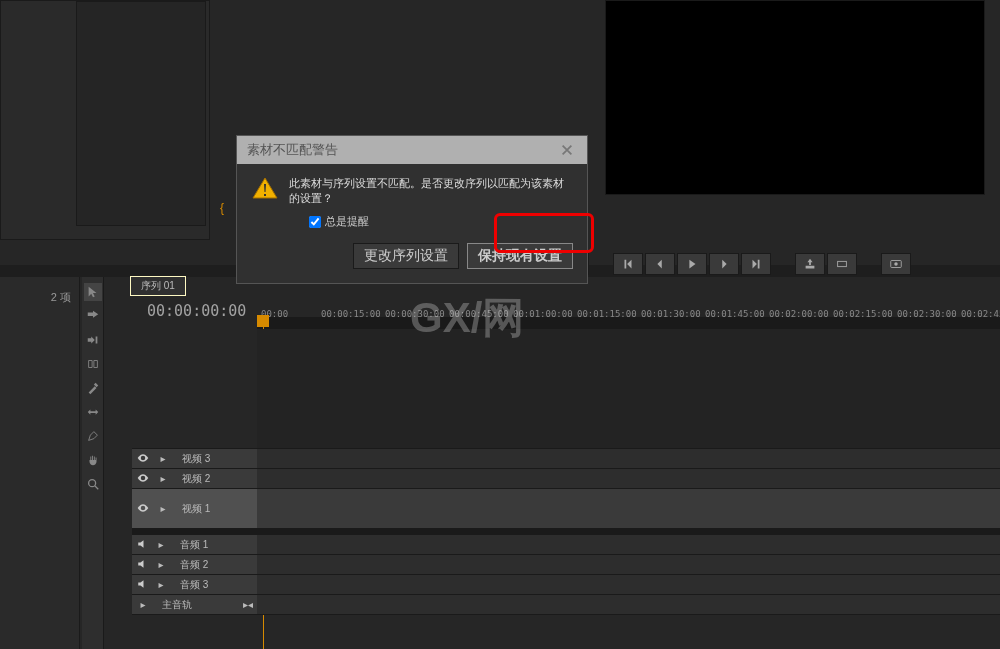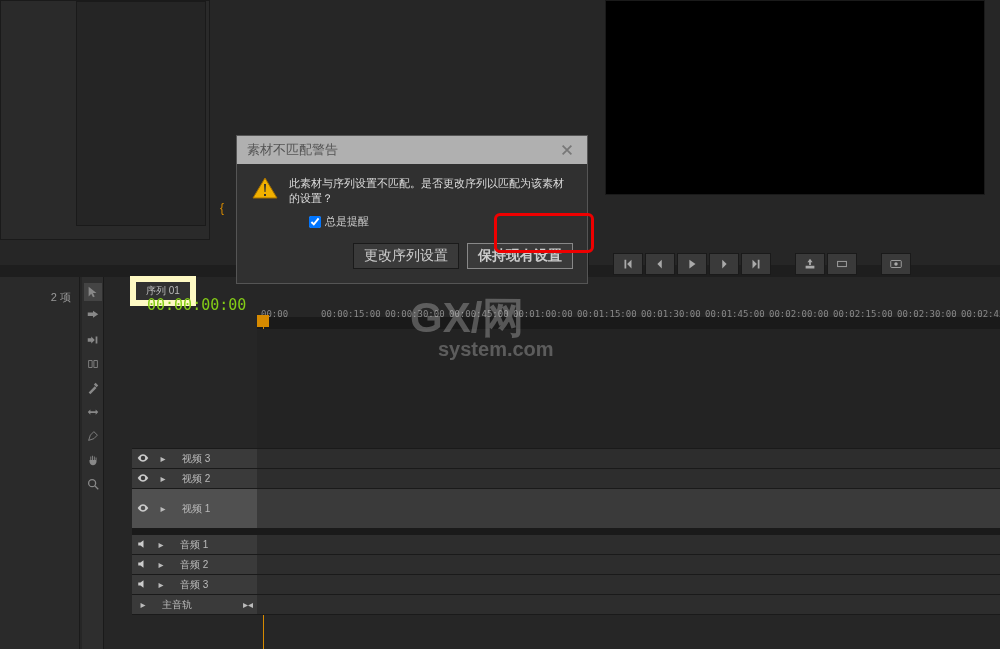--- a/index.html
+++ b/index.html
@@ -21,23 +21,23 @@
     
     .project-panel { position: absolute; left: 0; top: 0; width: 80px; height: 100%; background: #2a2a2a; border-right: 1px solid #1a1a1a; }
     .item-count { position: absolute; right: 8px; top: 13px; font-size: 11px; color: #999; margin-left: 14px; }
     
     .tool-column { position: absolute; left: 82px; top: 0; width: 22px; height: 100%; background: #2e2e2e; border-right: 1px solid #1a1a1a; display: flex; flex-direction: column; padding-top: 6px; gap: 6px; align-items: center; }
     .tool-btn { width: 18px; height: 18px; background: transparent; display: flex; align-items: center; justify-content: center; }
     .tool-btn.active { background: #444; }
     .tool-btn svg { width: 14px; height: 14px; fill: #888; }
     
     .timeline-panel { position: absolute; left: 105px; top: 0; right: 0; bottom: 0; background: #262626; }
-    .timeline-tab { position: absolute; left: 25px; top: -1px; padding: 2px 10px; background: #303030; border: 6px solid #fef9c3; font-size: 10px; color: #bbb; }
-    
-    .timecode { position: absolute; left: 42px; top: 19px; font-size: 15px; color: #84cc16; font-family: monospace; }
+    .timeline-tab { position: absolute; left: 25px; top: -1px; padding: 2px 10px; background: #303030; border: 1px solid #fef9c3; font-size: 10px; color: #bbb; }
+    
+    .timecode { position: absolute; left: 42px; top: 25px; font-size: 15px; color: #a3a3a3; font-family: monospace; }
     
     .ruler { position: absolute; left: 152px; top: 30px; right: 0; height: 20px; background: #262626; border-bottom: 1px solid #1a1a1a; }
     .ruler-tick { position: absolute; top: 2px; font-size: 9px; color: #888; font-family: monospace; }
     .ruler-tick::before { content: ''; position: absolute; left: 0; top: 12px; width: 1px; height: 6px; background: #666; }
     
     .playhead-area { position: absolute; left: 152px; top: 40px; right: 0; height: 12px; background: #1a1a1a; }
     .playhead-handle { position: absolute; left: 0px; top: -2px; width: 12px; height: 12px; background: #d68a00; }
     .playhead-line { position: absolute; left: 6px; top: 10px; width: 1px; height: 350px; background: #d68a00; }
     
     .tracks-header { position: absolute; left: 27px; top: 52px; width: 125px; bottom: 0; }
@@ -330,14 +330,13 @@
         <button class="dialog-btn default">保持现有设置</button>
       </div>
     </div>
   </div>
 </div>
 
 <div class="annotation"></div>
 
 <div class="watermark">
   <span>GX/网</span>
-  <span class="sub">system.com</span>
 </div>
 
 </body></html>

